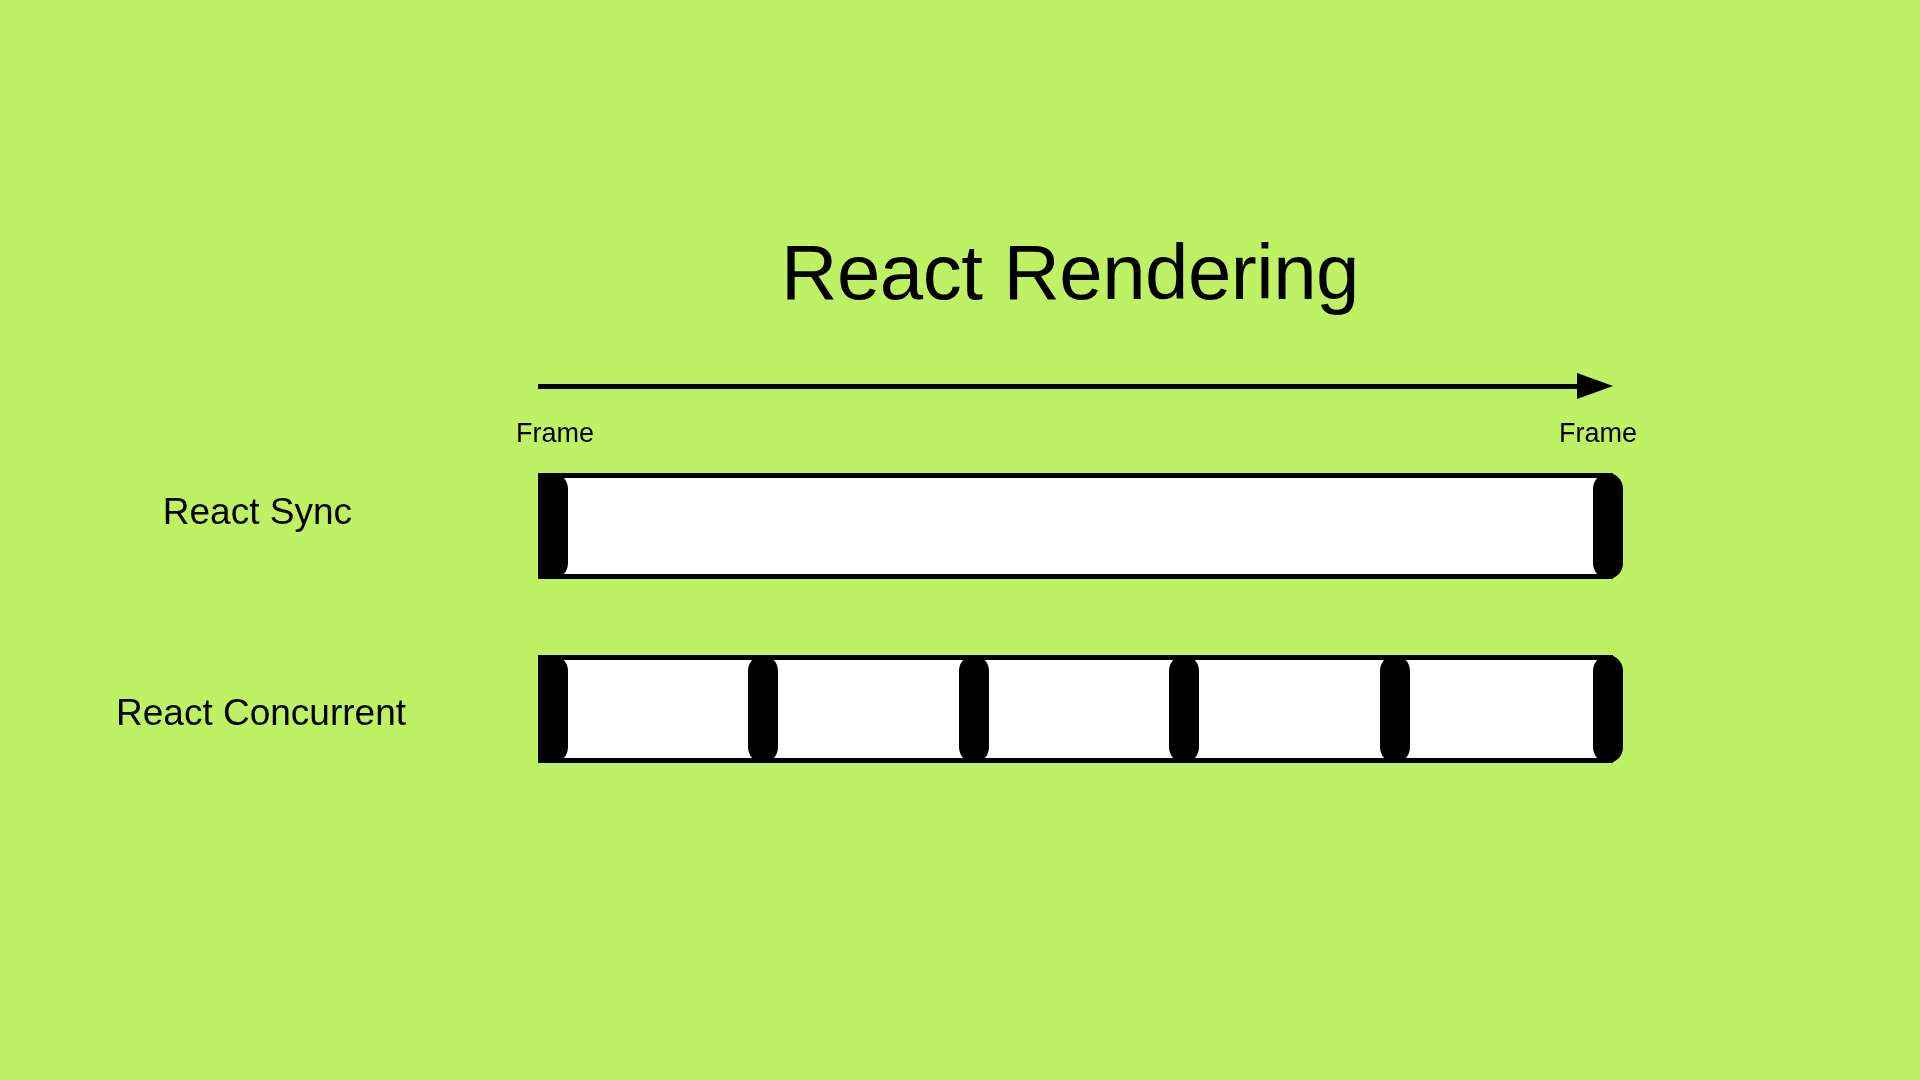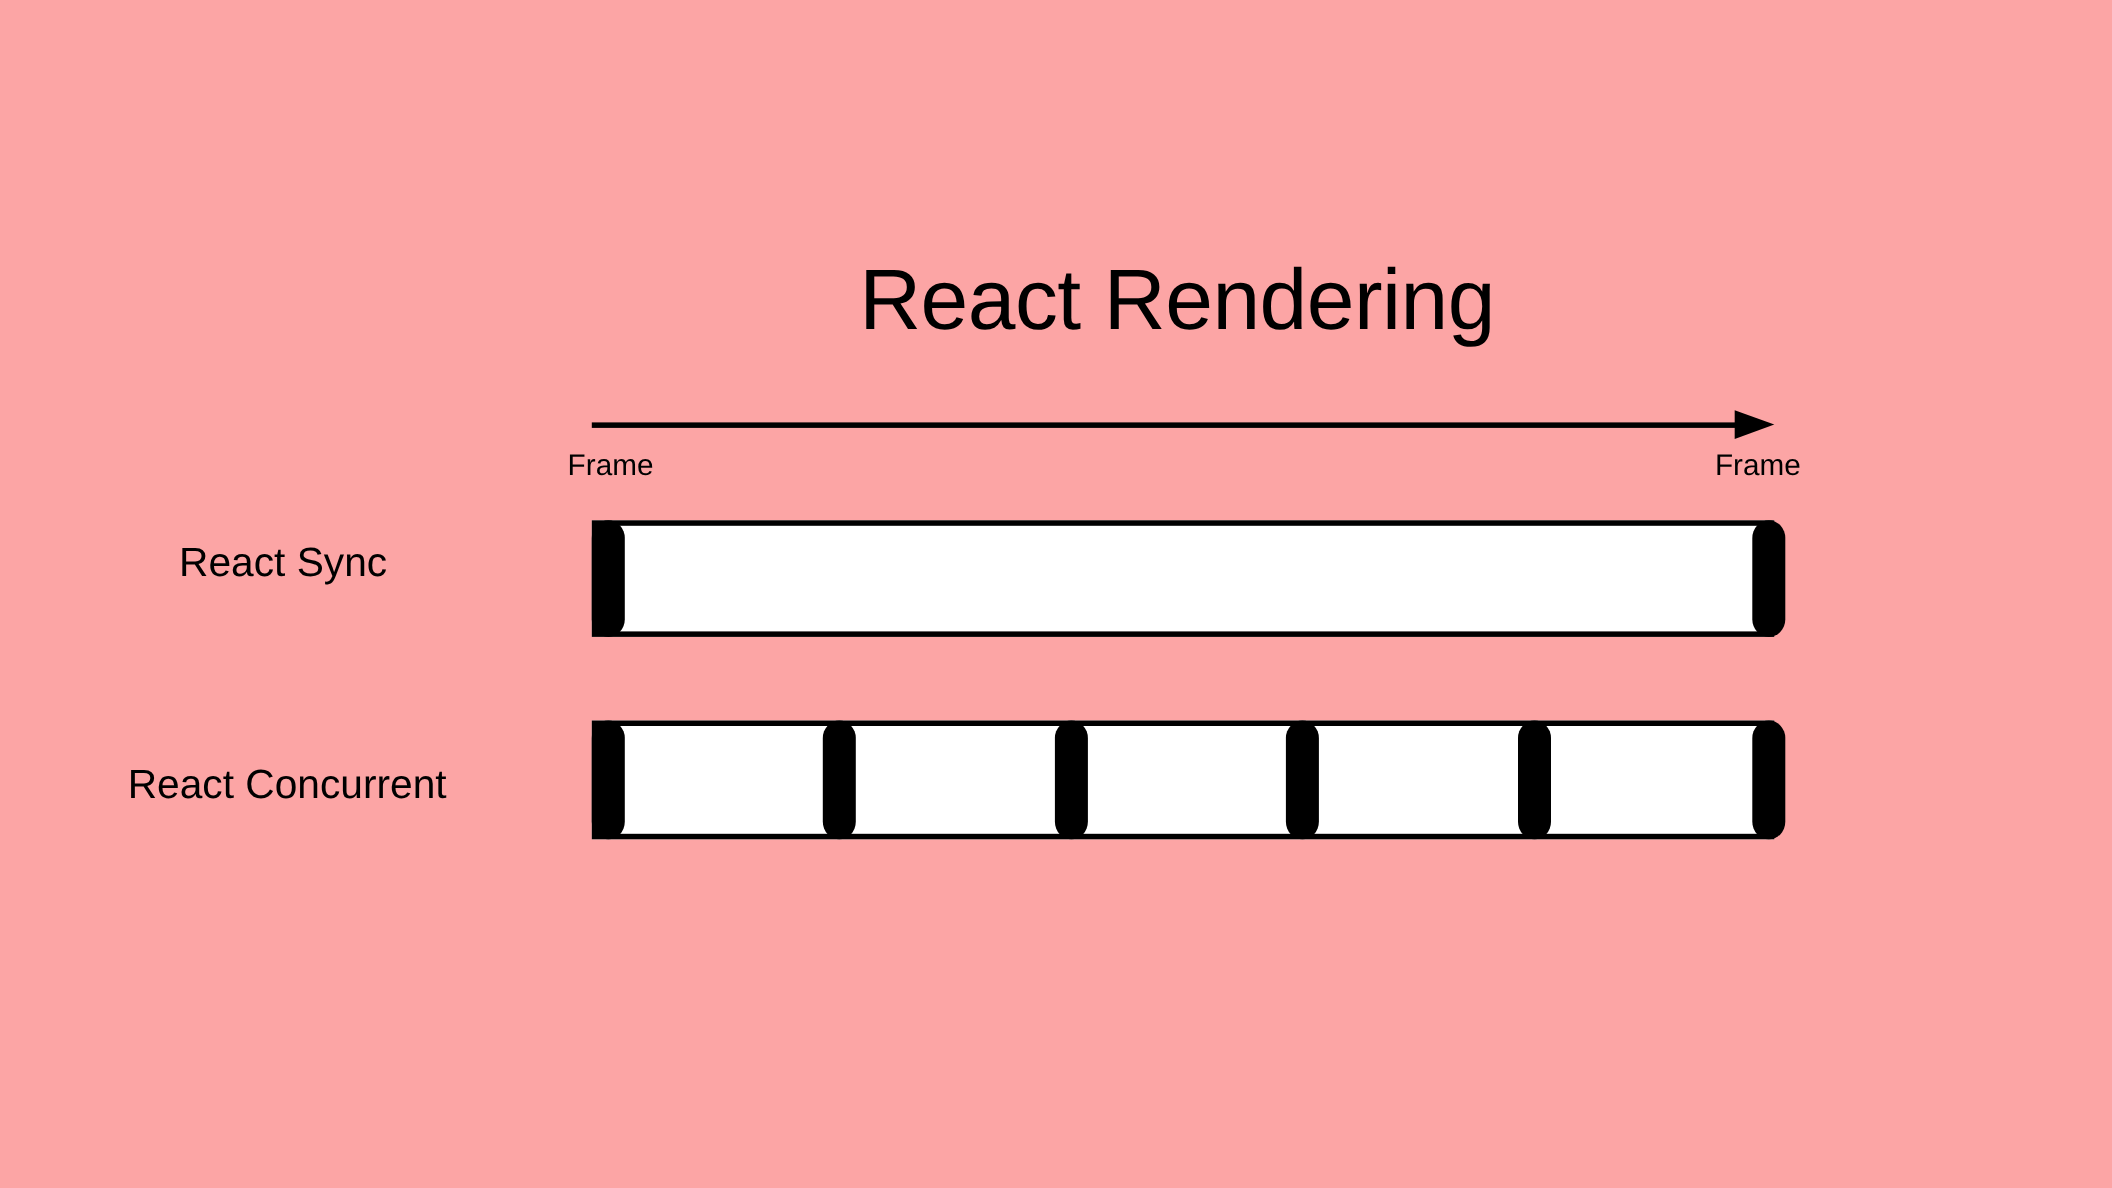--- a/index.html
+++ b/index.html
@@ -14,21 +14,21 @@
     overflow: hidden;
     font-family: "Liberation Sans", "DejaVu Sans", sans-serif;
     color: #000000;
     -webkit-font-smoothing: antialiased;
   }
 
   #slide {
     position: relative;
     width: 1920px;
     height: 1080px;
-    background: #fca5a5;
+    background: #bef264;
   }
 
   
   .title {
     position: absolute;
     left: 0;
     top: 224px;
     width: 1920px;
     text-align: center;
     font-size: 78px;
@@ -65,21 +65,21 @@
     width: 0;
     height: 0;
     border-top: 13px solid transparent;
     border-bottom: 13px solid transparent;
     border-left: 36px solid #000000;
   }
 
   
   .frame-label {
     position: absolute;
-    top: 406px;
+    top: 416px;
     font-size: 27px;
     line-height: 34px;
     font-weight: 400;
     white-space: nowrap;
   }
   .frame-label.left  { left: 516px; }
   .frame-label.right { left: 1559px; }
 
   
   .row-label {

